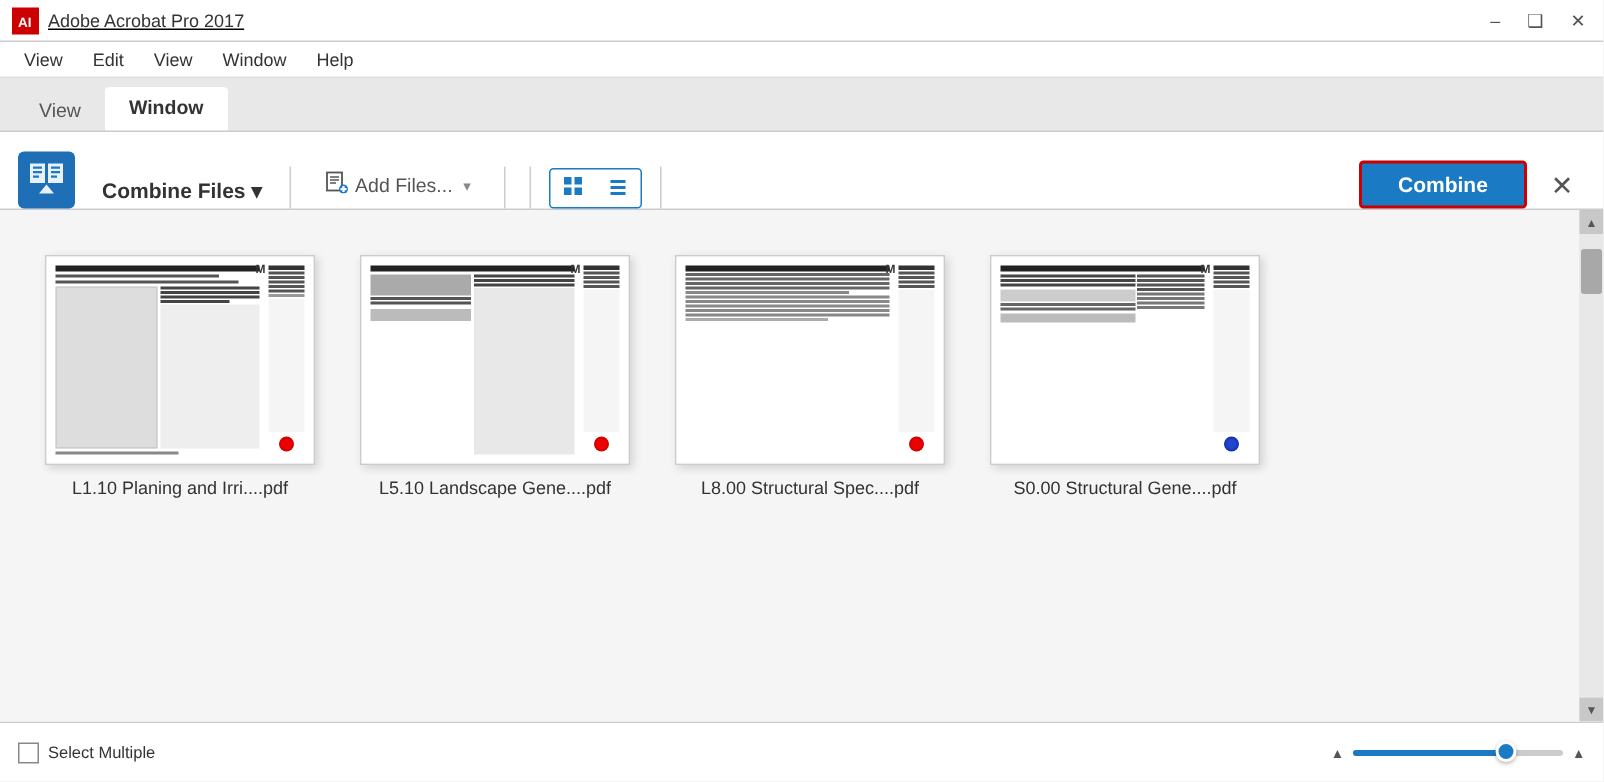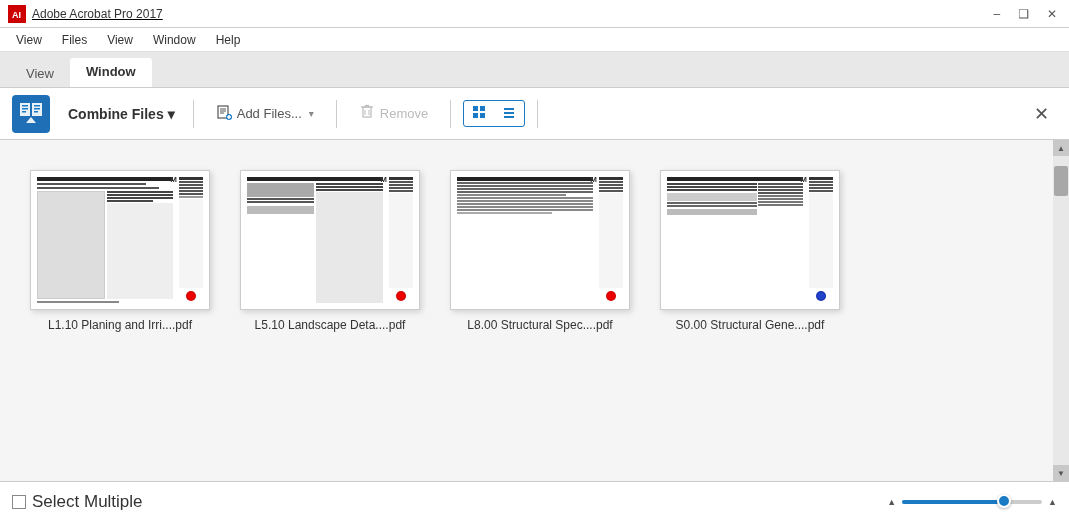--- a/index.html
+++ b/index.html
@@ -86,21 +86,21 @@
       color: #333;
       font-weight: 600;
       border-bottom: 2px solid white;
     }
 
     
     .toolbar {
       background: #fff;
       height: 52px;
       display: flex;
-      align-items: center;
+      align-items: flex-end;
       padding: 0 12px;
       gap: 8px;
       border-bottom: 1px solid #ccc;
     }
     .toolbar-logo {
       width: 38px;
       height: 38px;
       background: #1e6fb5;
       border-radius: 4px;
       display: flex;
@@ -272,21 +272,21 @@
       align-items: center;
       padding: 0 12px;
       border-top: 1px solid #ccc;
       gap: 8px;
       justify-content: space-between;
     }
     .select-multiple {
       display: flex;
       align-items: center;
       gap: 6px;
-      font-size: 17px;
+      font-size: 11px;
       color: #333;
     }
     .checkbox {
       width: 14px;
       height: 14px;
       border: 1px solid #888;
       background: white;
     }
     .zoom-bar {
       display: flex;
@@ -336,21 +336,21 @@
   </div>
   <div class="title-bar-controls">
     <button class="title-bar-btn">–</button>
     <button class="title-bar-btn">❑</button>
     <button class="title-bar-btn close">✕</button>
   </div>
 </div>
 
 <div class="menu-bar">
   <span class="menu-item">View</span>
-  <span class="menu-item">Files</span>
+  <span class="menu-item">Edit</span>
   <span class="menu-item">View</span>
   <span class="menu-item">Window</span>
   <span class="menu-item">Help</span>
 </div>
 
 <div class="tabs">
   <div class="tab">View</div>
   <div class="tab active">Window</div>
 </div>
 
@@ -388,32 +388,20 @@
         <line x1="13" y1="11" x2="13" y2="15" stroke="white" stroke-width="1.5"></line>
         <line x1="11" y1="13" x2="15" y2="13" stroke="white" stroke-width="1.5"></line>
       </svg>
     </span>
     <span>Add Files...</span>
     <span style="font-size:10px;color:#888;margin-left:2px;">▾</span>
   </button>
 
   <div class="divider-v"></div>
 
-  <button class="toolbar-btn disabled">
-    <span class="toolbar-icon">
-      <svg width="16" height="16" viewBox="0 0 16 16">
-        <rect x="4" y="3" width="8" height="10" fill="none" stroke="#bbb" stroke-width="1.2"></rect>
-        <line x1="2" y1="3" x2="14" y2="3" stroke="#bbb" stroke-width="1.2"></line>
-        <line x1="6" y1="1.5" x2="10" y2="1.5" stroke="#bbb" stroke-width="1.2"></line>
-        <line x1="6" y1="6" x2="6" y2="11" stroke="#bbb" stroke-width="1"></line>
-        <line x1="10" y1="6" x2="10" y2="11" stroke="#bbb" stroke-width="1"></line>
-      </svg>
-    </span>
-    <span>Remove</span>
-  </button>
 
   <div class="divider-v"></div>
 
   <div class="toolbar-view-btns">
     <button class="view-btn">
       <svg width="14" height="14" viewBox="0 0 14 14">
         <rect x="1" y="1" width="5" height="5" fill="#1a7ac4"></rect>
         <rect x="8" y="1" width="5" height="5" fill="#1a7ac4"></rect>
         <rect x="1" y="8" width="5" height="5" fill="#1a7ac4"></rect>
         <rect x="8" y="8" width="5" height="5" fill="#1a7ac4"></rect>
@@ -426,20 +414,21 @@
         <line x1="2" y1="12" x2="12" y2="12" stroke="#1a7ac4" stroke-width="2"></line>
       </svg>
     </button>
   </div>
 
   <div class="divider-v"></div>
 
 
   <div class="toolbar-spacer"></div>
 
+  <button class="combine-btn">Combine</button>
 
   <button class="close-btn">✕</button>
 </div>
 
 <div class="content">
   <div class="content-inner">
 
     <div class="file-card">
       <div class="file-thumb">
         <div class="pdf-thumb-content">
@@ -506,21 +495,21 @@
               <div style="height:2px;background:#555;"></div>
               <div style="height:2px;background:#555;"></div>
               <div style="height:2px;background:#555;"></div>
               <div style="flex:1;background:#f5f5f5;"></div>
               <div style="width:10px;height:10px;border-radius:50%;background:radial-gradient(circle,#e00 40%,#a00 100%);margin:2px auto;"></div>
             </div>
           </div>
           <div style="position:absolute;top:4px;right:32px;font-size:8px;font-weight:bold;color:#333;">M</div>
         </div>
       </div>
-      <span class="file-label">L5.10 Landscape Deta....pdf</span>
+      <span class="file-label">L5.10 Landscape Gene....pdf</span>
     </div>
 
     <div class="file-card">
       <div class="file-thumb">
         <div class="pdf-thumb-content">
           <div style="display:flex;gap:2px;height:100%;">
             <div style="flex:1;display:flex;flex-direction:column;gap:1px;padding:2px;">
               <div style="height:4px;background:#222;"></div>
               <div style="height:2px;background:#666;"></div>
               <div style="height:2px;background:#666;"></div>

